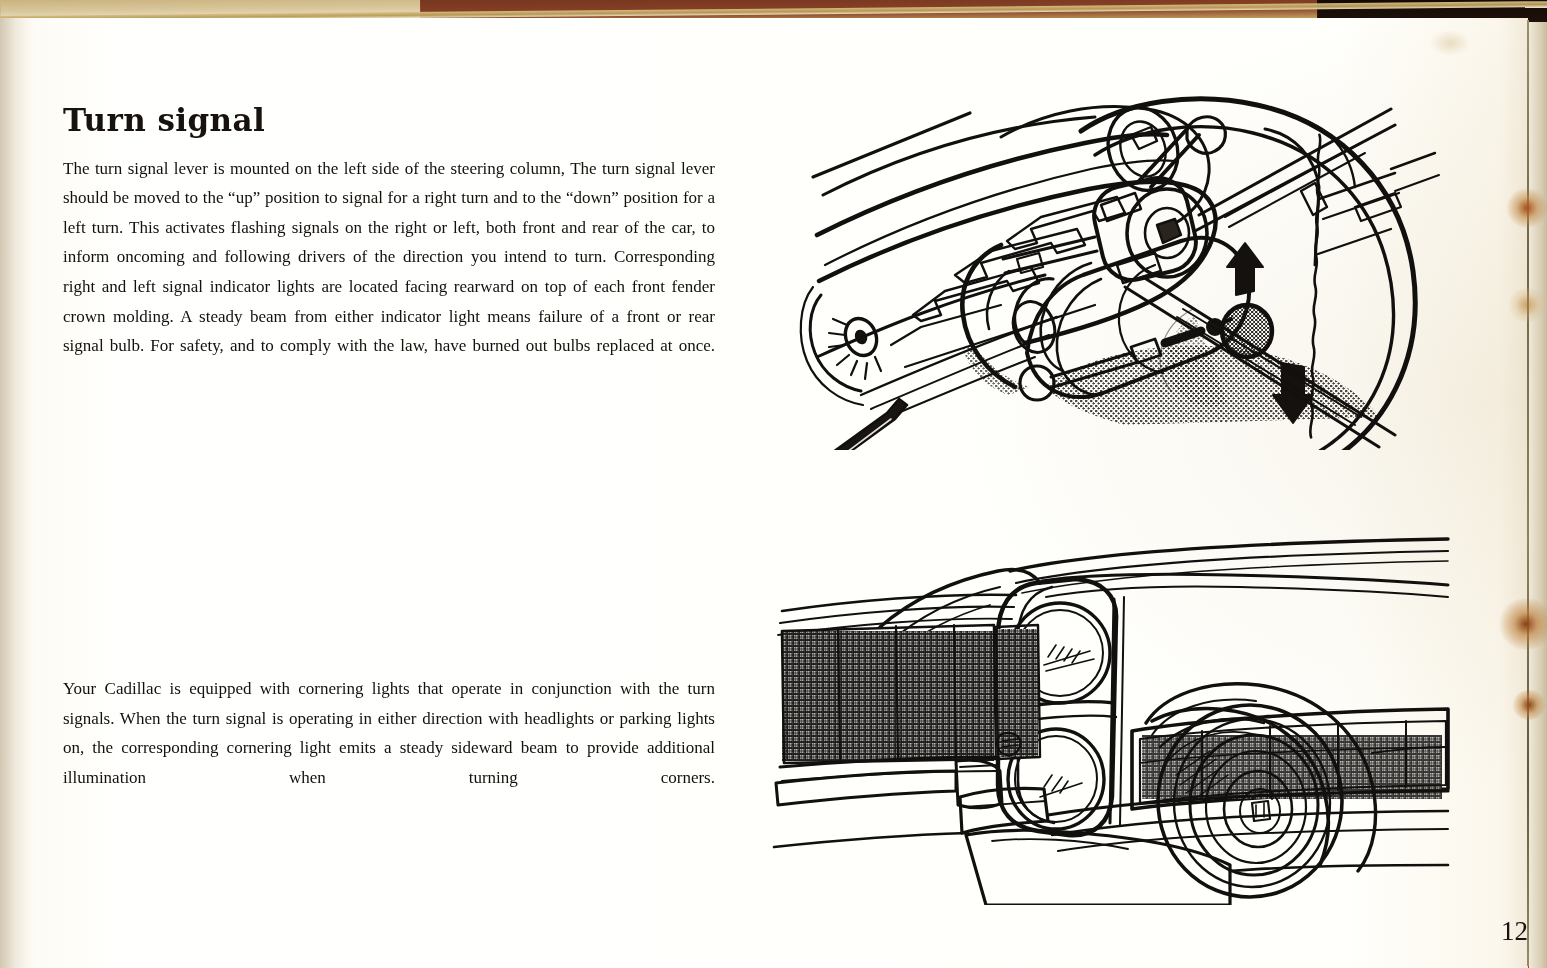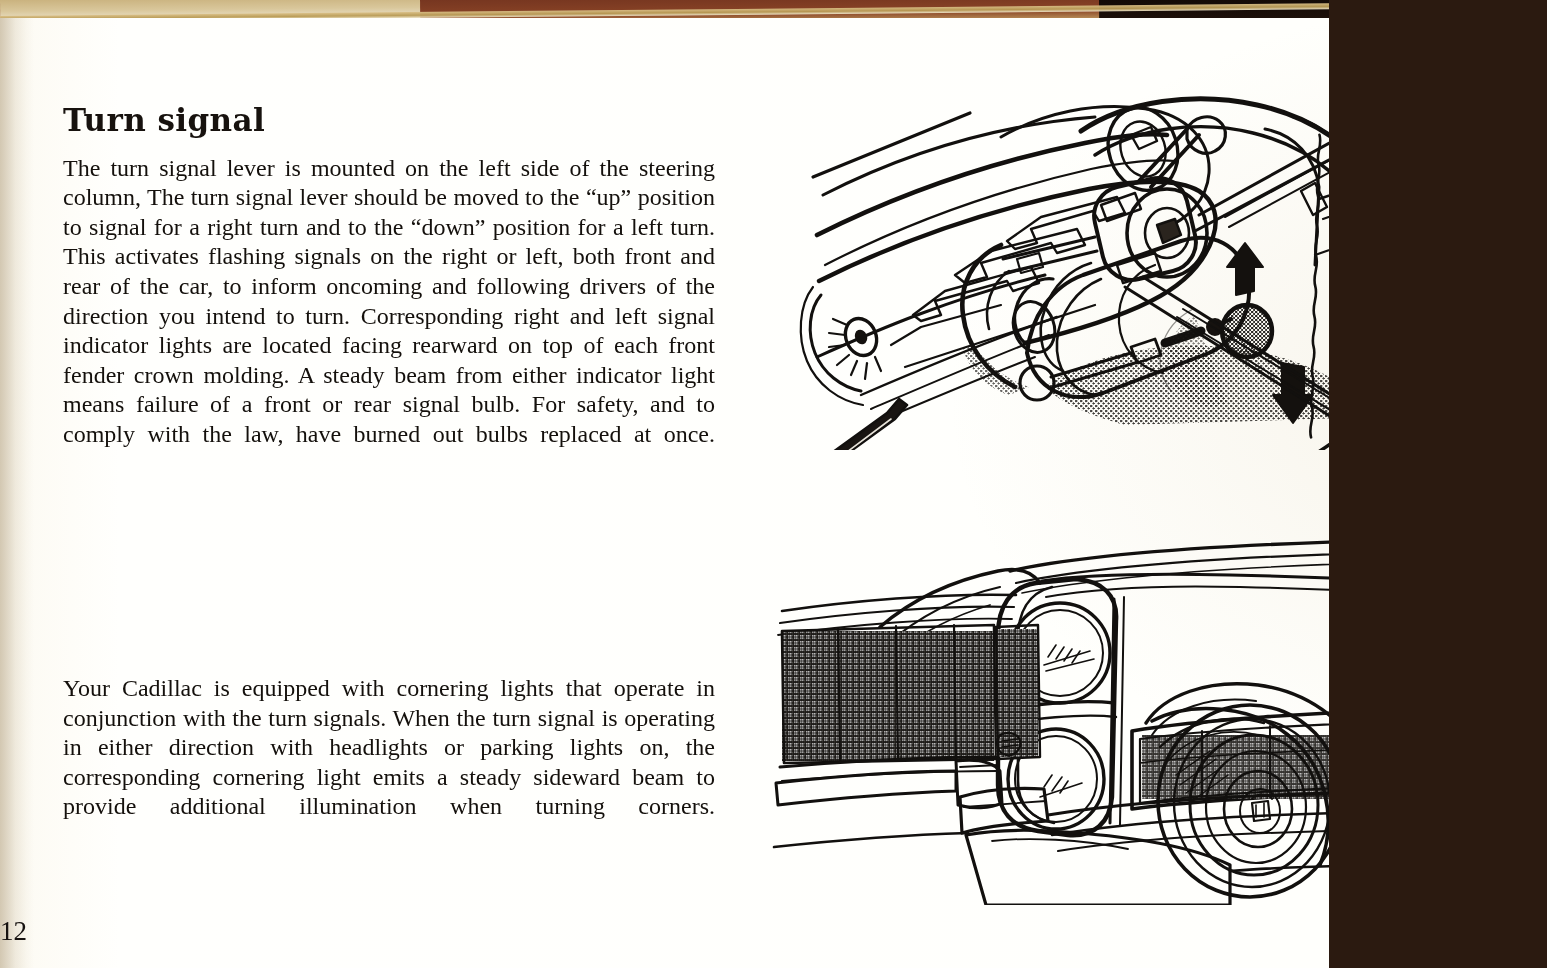--- a/index.html
+++ b/index.html
@@ -7,21 +7,21 @@
     margin: 0;
     padding: 0;
     background: #2b1a10;
   }
   body {
     font-family: "Liberation Serif", serif;
   }
 
   #page {
     position: relative;
-    width: 1329px;
+    width: 1547px;
     height: 968px;
     overflow: hidden;
     background: #c2410c;
   }
 
   
   .desk-top {
     position: absolute;
     left: 0; top: 0;
     width: 1547px; height: 34px;
@@ -103,21 +103,21 @@
     font-family: "DejaVu Serif", "Liberation Serif", serif;
     font-weight: 700;
     font-size: 31px;
     letter-spacing: .4px;
     color: #17120e;
     line-height: 1.05;
   }
   p.body {
     margin: 0;
     font-family: "Liberation Serif", "DejaVu Serif", serif;
-    font-size: 24px;
+    font-size: 17px;
     line-height: 29.6px;
     text-align: justify;
     text-justify: inter-word;
     color: #14100c;
     word-spacing: .4px;
   }
   p.body.lastline-left::after {
     content: "";
     display: inline-block;
     width: 100%;
@@ -125,21 +125,21 @@
 
   #sec-turn { top: 104px; }
   #sec-corner { top: 657px; }
   #sec-turn .gap { height: 17px; }
   #sec-corner .gap { height: 17px; }
 
   .folio {
     position: absolute;
     left: 0; top: 916px;
     width: 1528px;
-    text-align: left;
+    text-align: right;
     font-family: "Liberation Serif", serif;
     font-size: 27px;
     color: #161210;
   }
 
   
   .figure {
     position: absolute;
   }
   #fig-turn-signal { left: 795px; top: 95px; width: 650px; height: 355px; }

